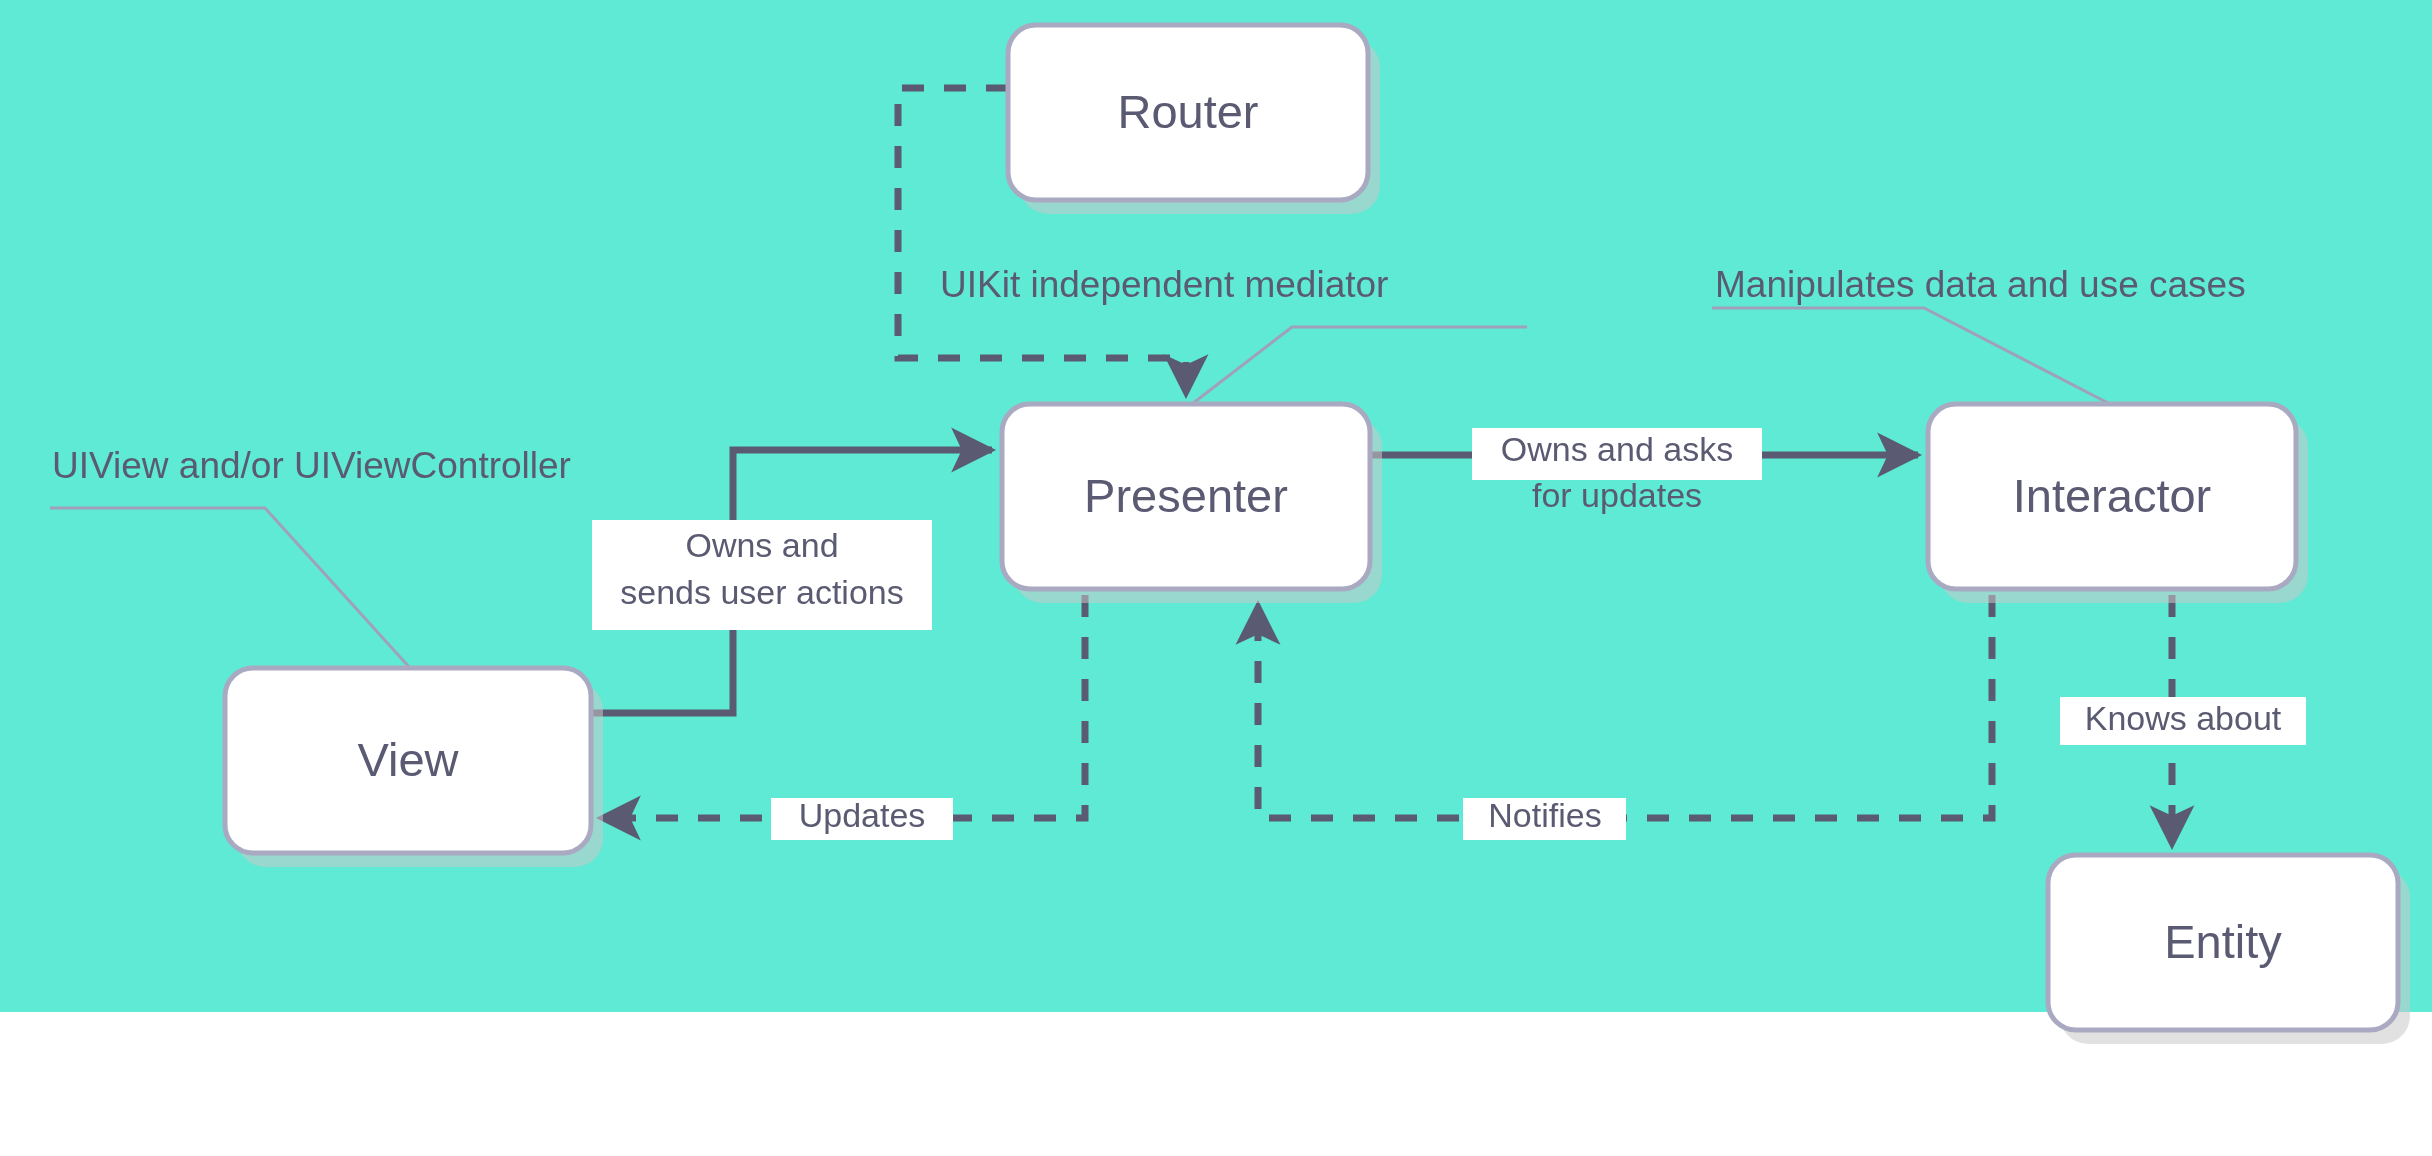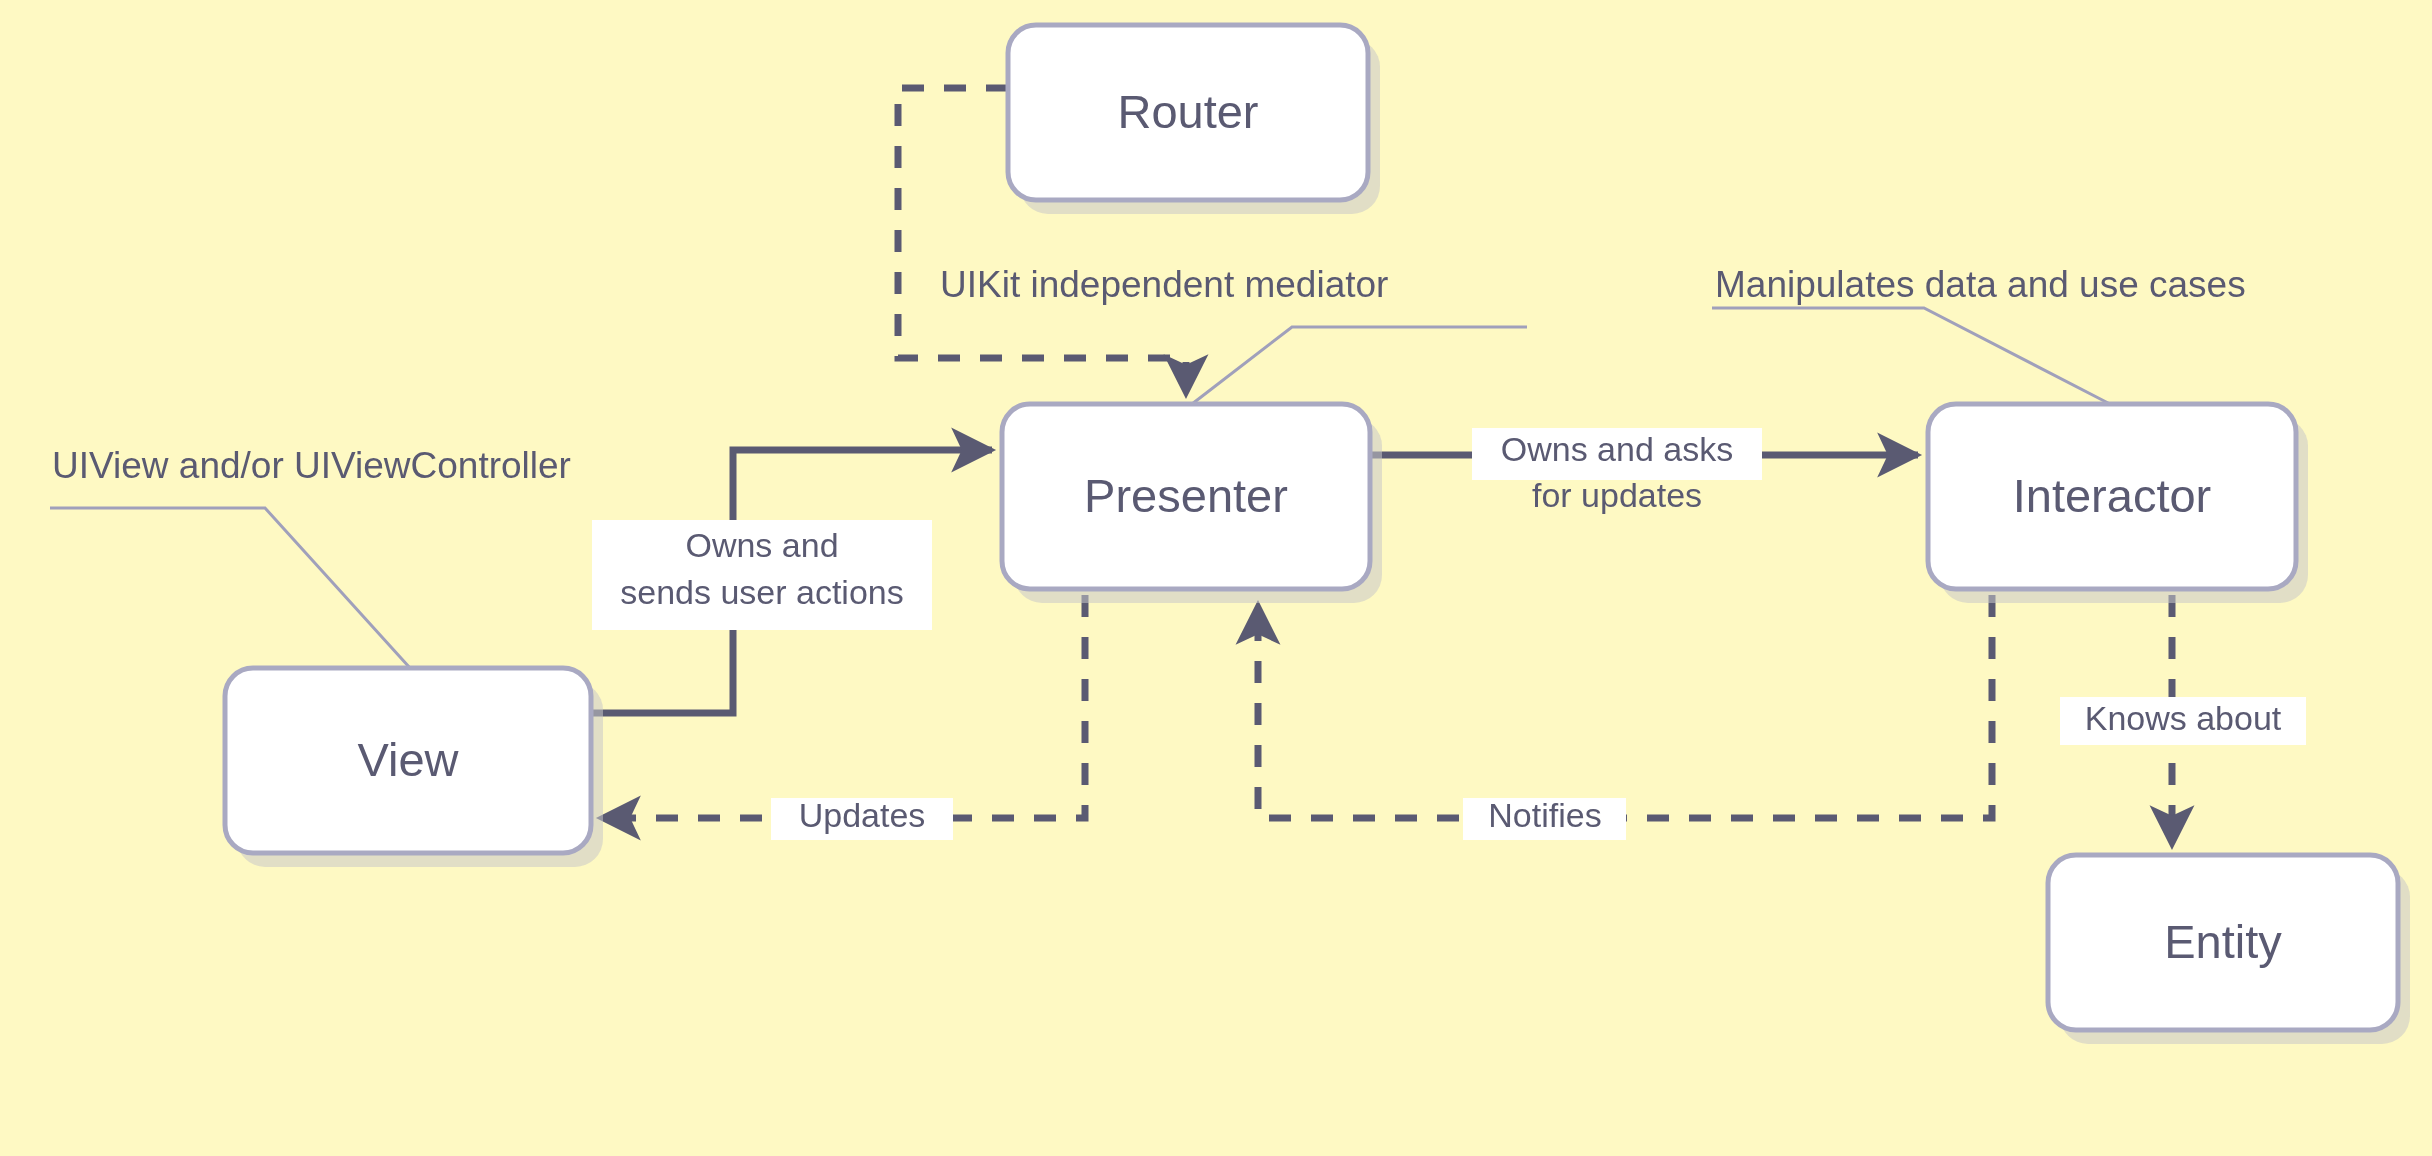--- a/index.html
+++ b/index.html
@@ -9,22 +9,22 @@
   }
   body {
     width: 2432px;
     height: 1156px;
     font-family: "Liberation Sans", sans-serif;
     overflow: hidden;
   }
   #diagram-root {
     position: relative;
     width: 2432px;
-    height: 1156px;
-    background: #fef9c3;
+    height: 1012px;
+    background: #5eead4;
   }
   svg.canvas {
     position: absolute;
     top: 0;
     left: 0;
     width: 2432px;
     height: 1156px;
   }
   .node-label {
     font-family: "Liberation Sans", sans-serif;

